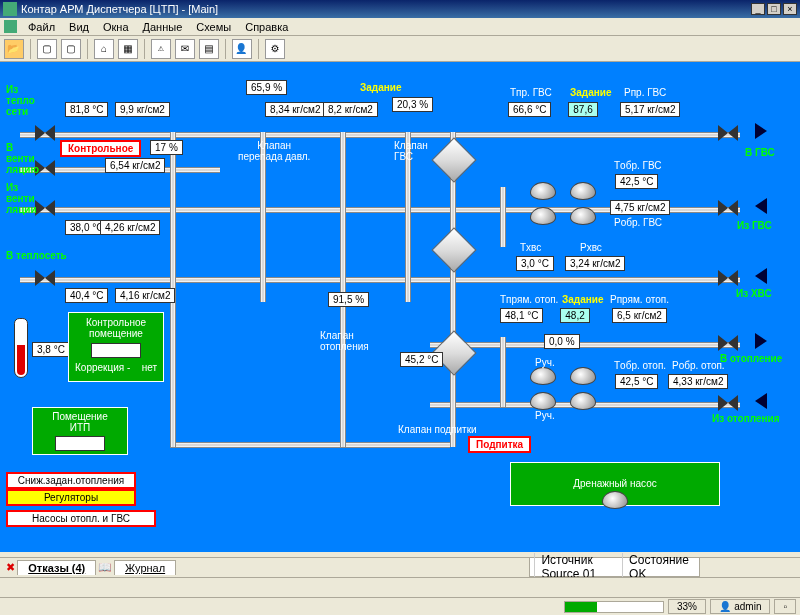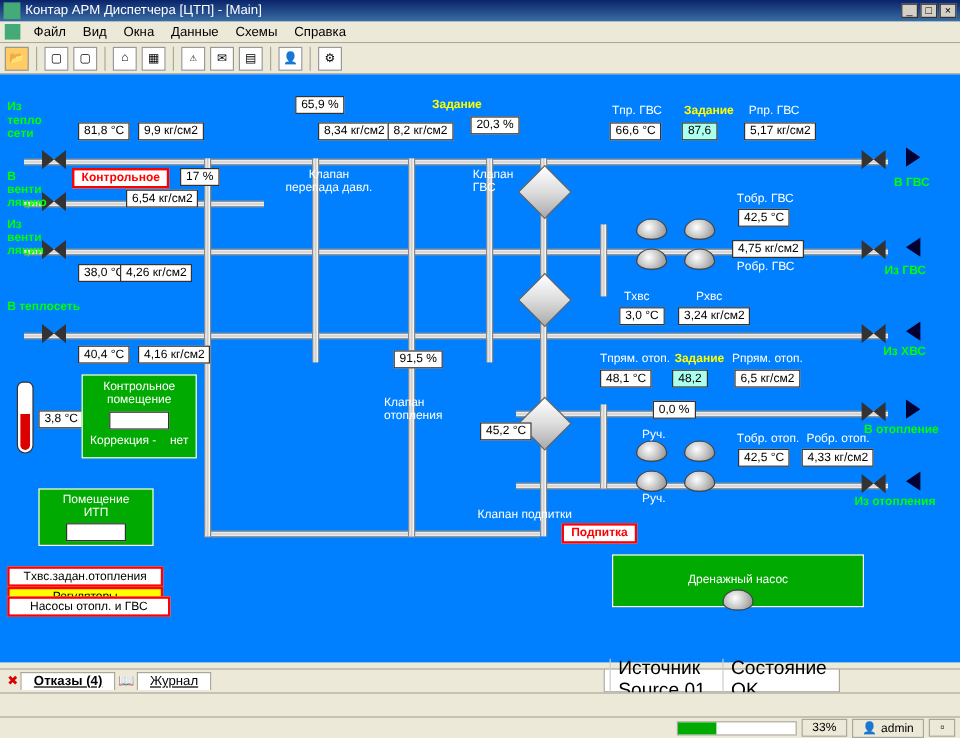--- a/index.html
+++ b/index.html
@@ -47,21 +47,21 @@
   .arrow-r { position:absolute; width:0; height:0; border-top:8px solid transparent; border-bottom:8px solid transparent; border-left:12px solid #003; }
   .arrow-l { position:absolute; width:0; height:0; border-top:8px solid transparent; border-bottom:8px solid transparent; border-right:12px solid #003; }
 
   .thermo { position:absolute; width:14px; height:60px; background:#fff; border:1px solid #333; border-radius:6px 6px 8px 8px; }
   .thermo::after { content:""; position:absolute; bottom:2px; left:2px; right:2px; height:30px; background:#d00; border-radius:0 0 6px 6px; }
   
   .bottom-tabs { position:absolute; bottom: 38px; left:0; right:0; height: 20px; background:#ece9d8; border-top:1px solid #aca899; display:flex; align-items:center; padding:0 6px; gap:2px; font-size:11px; }
   .bottom-tabs .tab { background:#ffffff; border:1px solid #aca899; border-bottom:none; padding:1px 10px; cursor:pointer;text-decoration:underline; }
   .bottom-tabs .tab.active { font-weight:bold; }
   
-  .status-right { position:absolute; bottom:38px; right:100px; height:20px; display:flex; align-items:center; font-size:16px; gap:8px; background:#fff; border:1px solid #aca899; padding:1px 4px; }
+  .status-right { position:absolute; bottom:38px; right:100px; height:20px; display:flex; align-items:center; font-size:12px; gap:20px; background:#fff; border:1px solid #aca899; padding:1px 4px; }
   .status-right .col { border-left:1px solid #ccc; padding:0 6px; }
   
   .statusbar { position:absolute; bottom:0; left:0; right:0; height:18px; background:#ece9d8; border-top:1px solid #aca899; display:flex; align-items:center; padding:0 4px; font-size:10px; }
   .statusbar .cell { border:1px solid #aca899; padding:1px 8px; margin-left:4px; }
   .statusbar .prog { width:100px; height:12px; border:1px solid #aca899; background:#fff; position:relative; }
   .statusbar .prog::after { content:""; position:absolute; left:0; top:0; bottom:0; background:#0a0; }
   
   .logbar { position:absolute; bottom:18px; left:0; right:0; height:20px; background:#ece9d8; border-top:1px solid #aca899; }
 </style>
 </head>
@@ -249,23 +249,23 @@
     <div style="padding-top:3px;white-space:pre">Помещение
 ИТП</div>
     <div class="val" style="position:relative;margin:3px auto;width:50px">28,8 °C</div>
   </div>
 
   <div class="panel" style="left:510px;top:400px;width:210px;height:44px">
     <div style="padding-top:15px">Дренажный насос</div>
     <div class="pump" style="position:relative;margin:2px auto"></div>
   </div>
 
-  <div class="btnbox" style="left:6px;top:410px;width:130px">Tхвс.задан.отопления</div>
+  <div class="btnbox" style="left:6px;top:410px;width:130px">Сниж.задан.отопления</div>
   <div class="btnbox" style="left:6px;top:427px;width:130px;background:#ff0">Регуляторы</div>
-  <div class="btnbox" style="left:6px;top:435px;width:136px">Насосы отопл. и ГВС</div>
+  <div class="btnbox" style="left:6px;top:448px;width:150px">Насосы отопл. и ГВС</div>
 
 </div>
 
 <div class="bottom-tabs">
   <span style="color:#d00">✖</span>
   <div class="tab active">Отказы (4)</div>
   <span>📖</span>
   <div class="tab">Журнал</div>
 </div>
 <div class="status-right">

